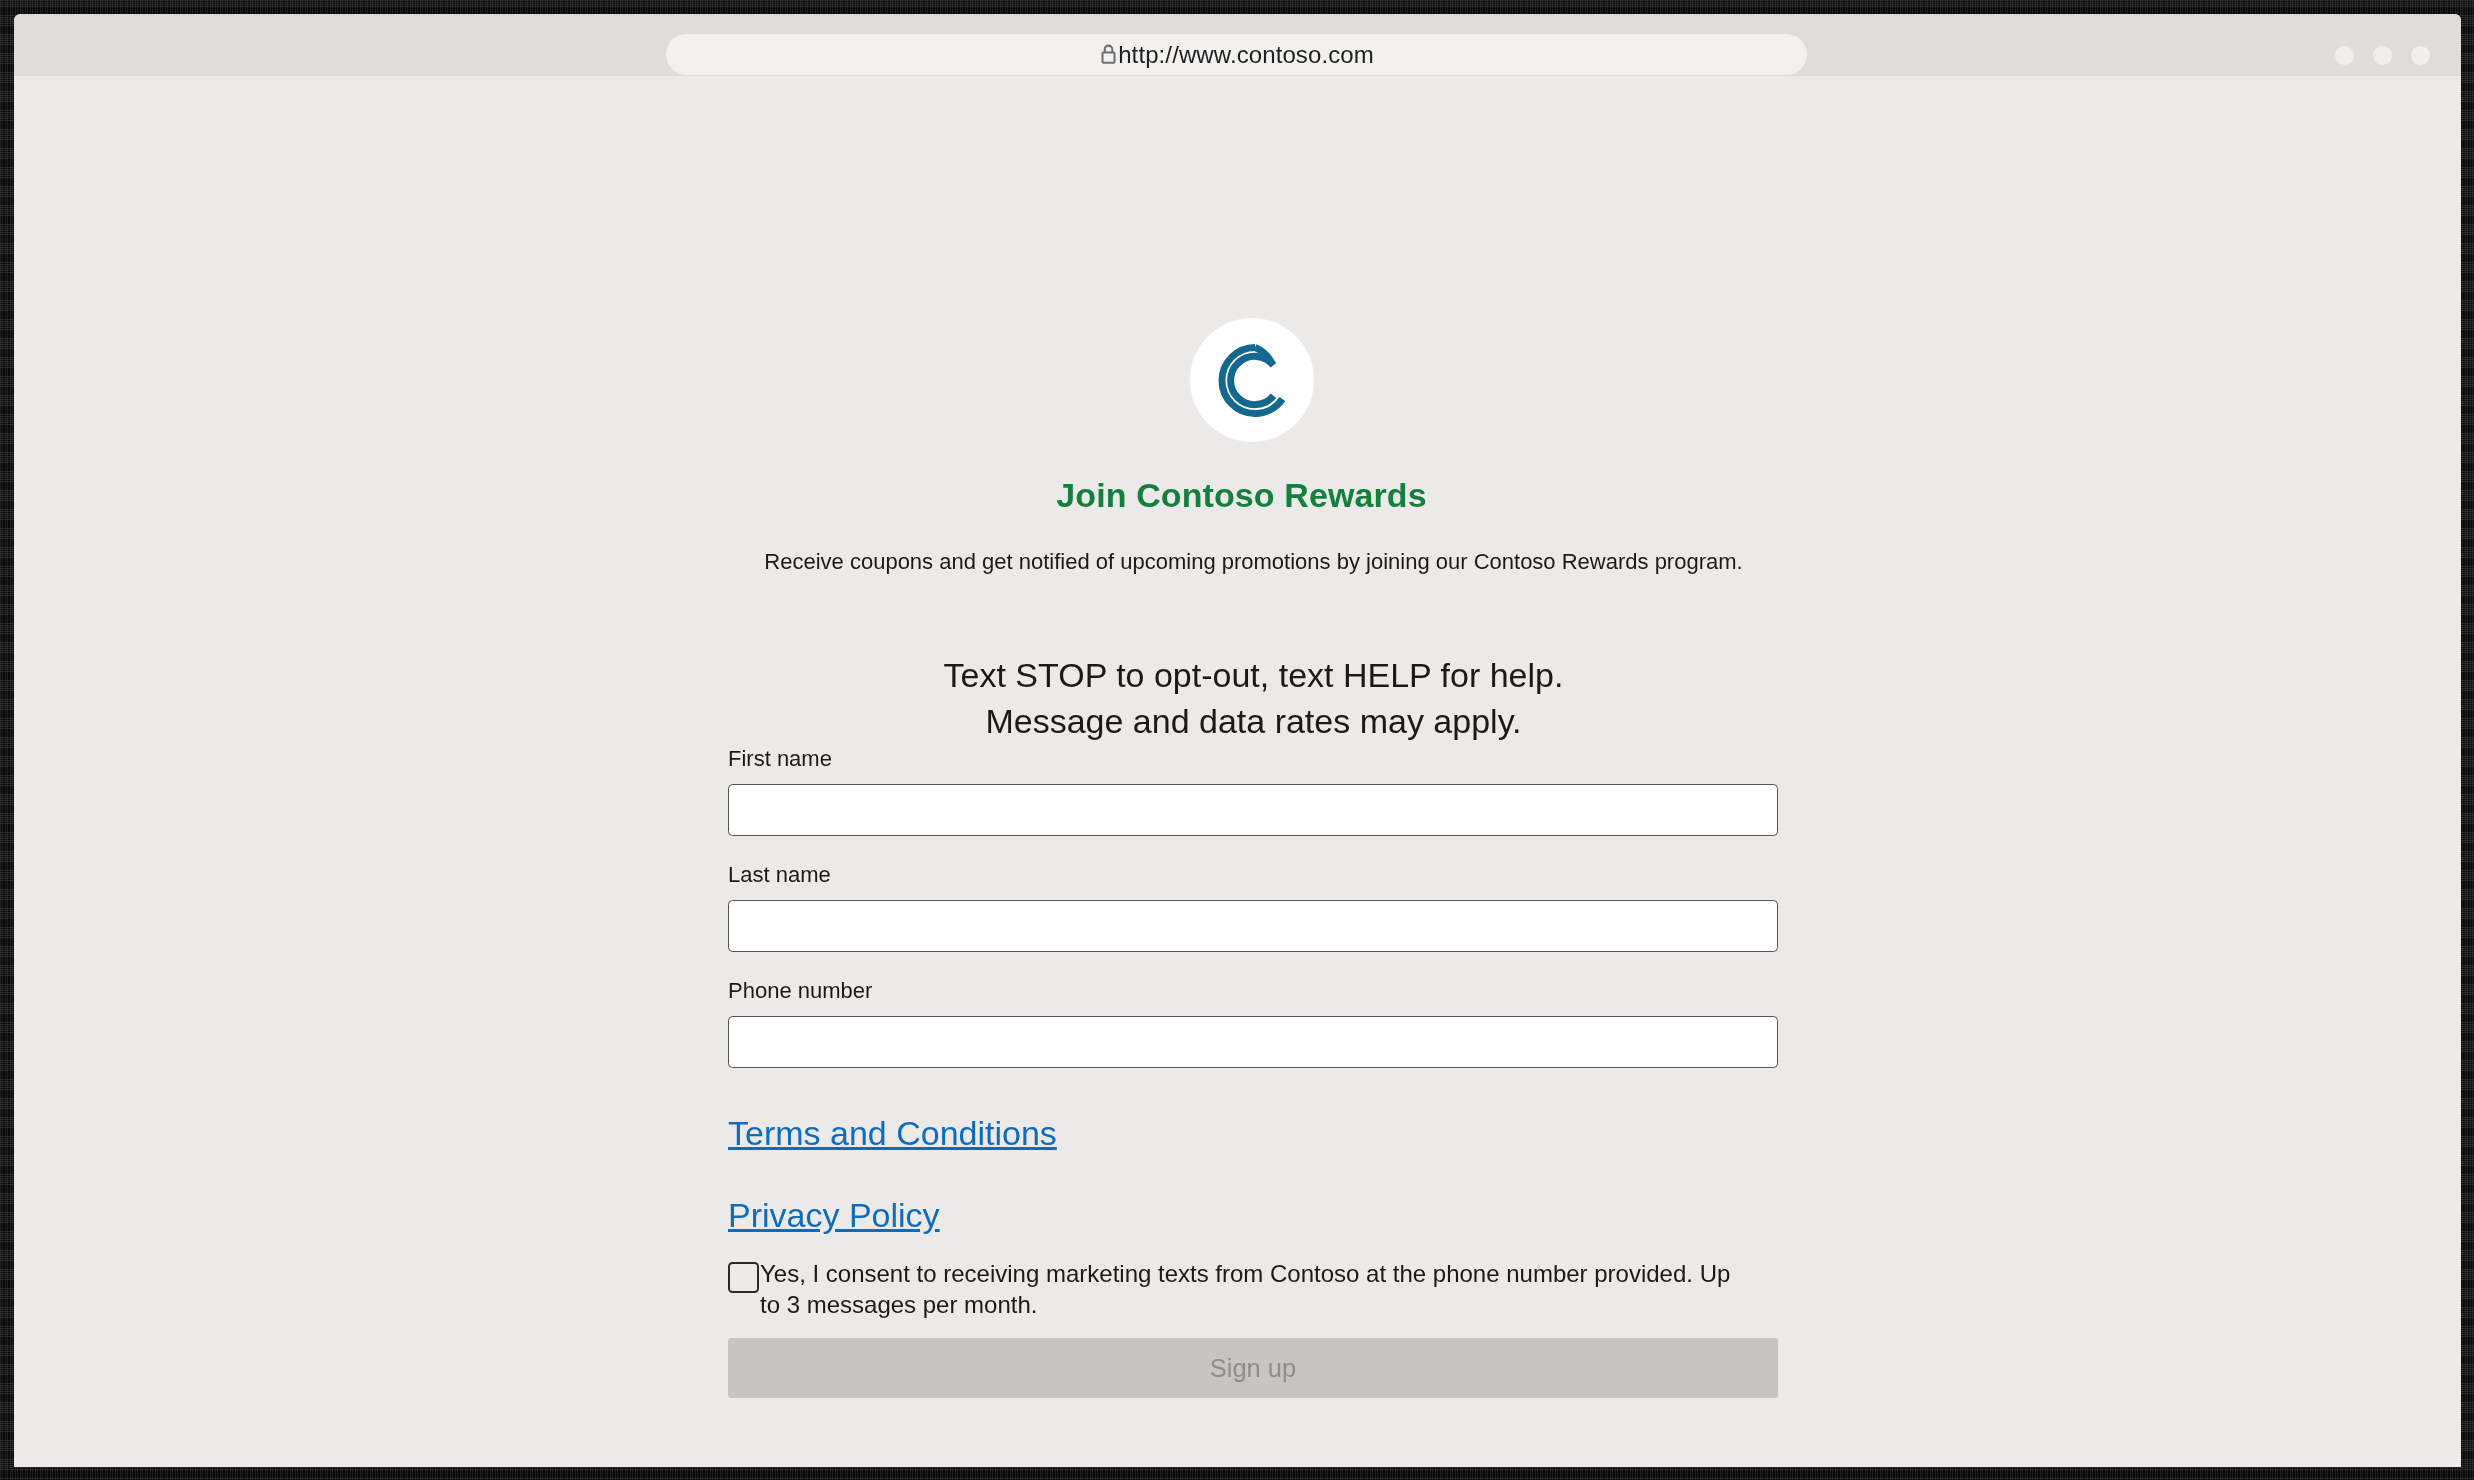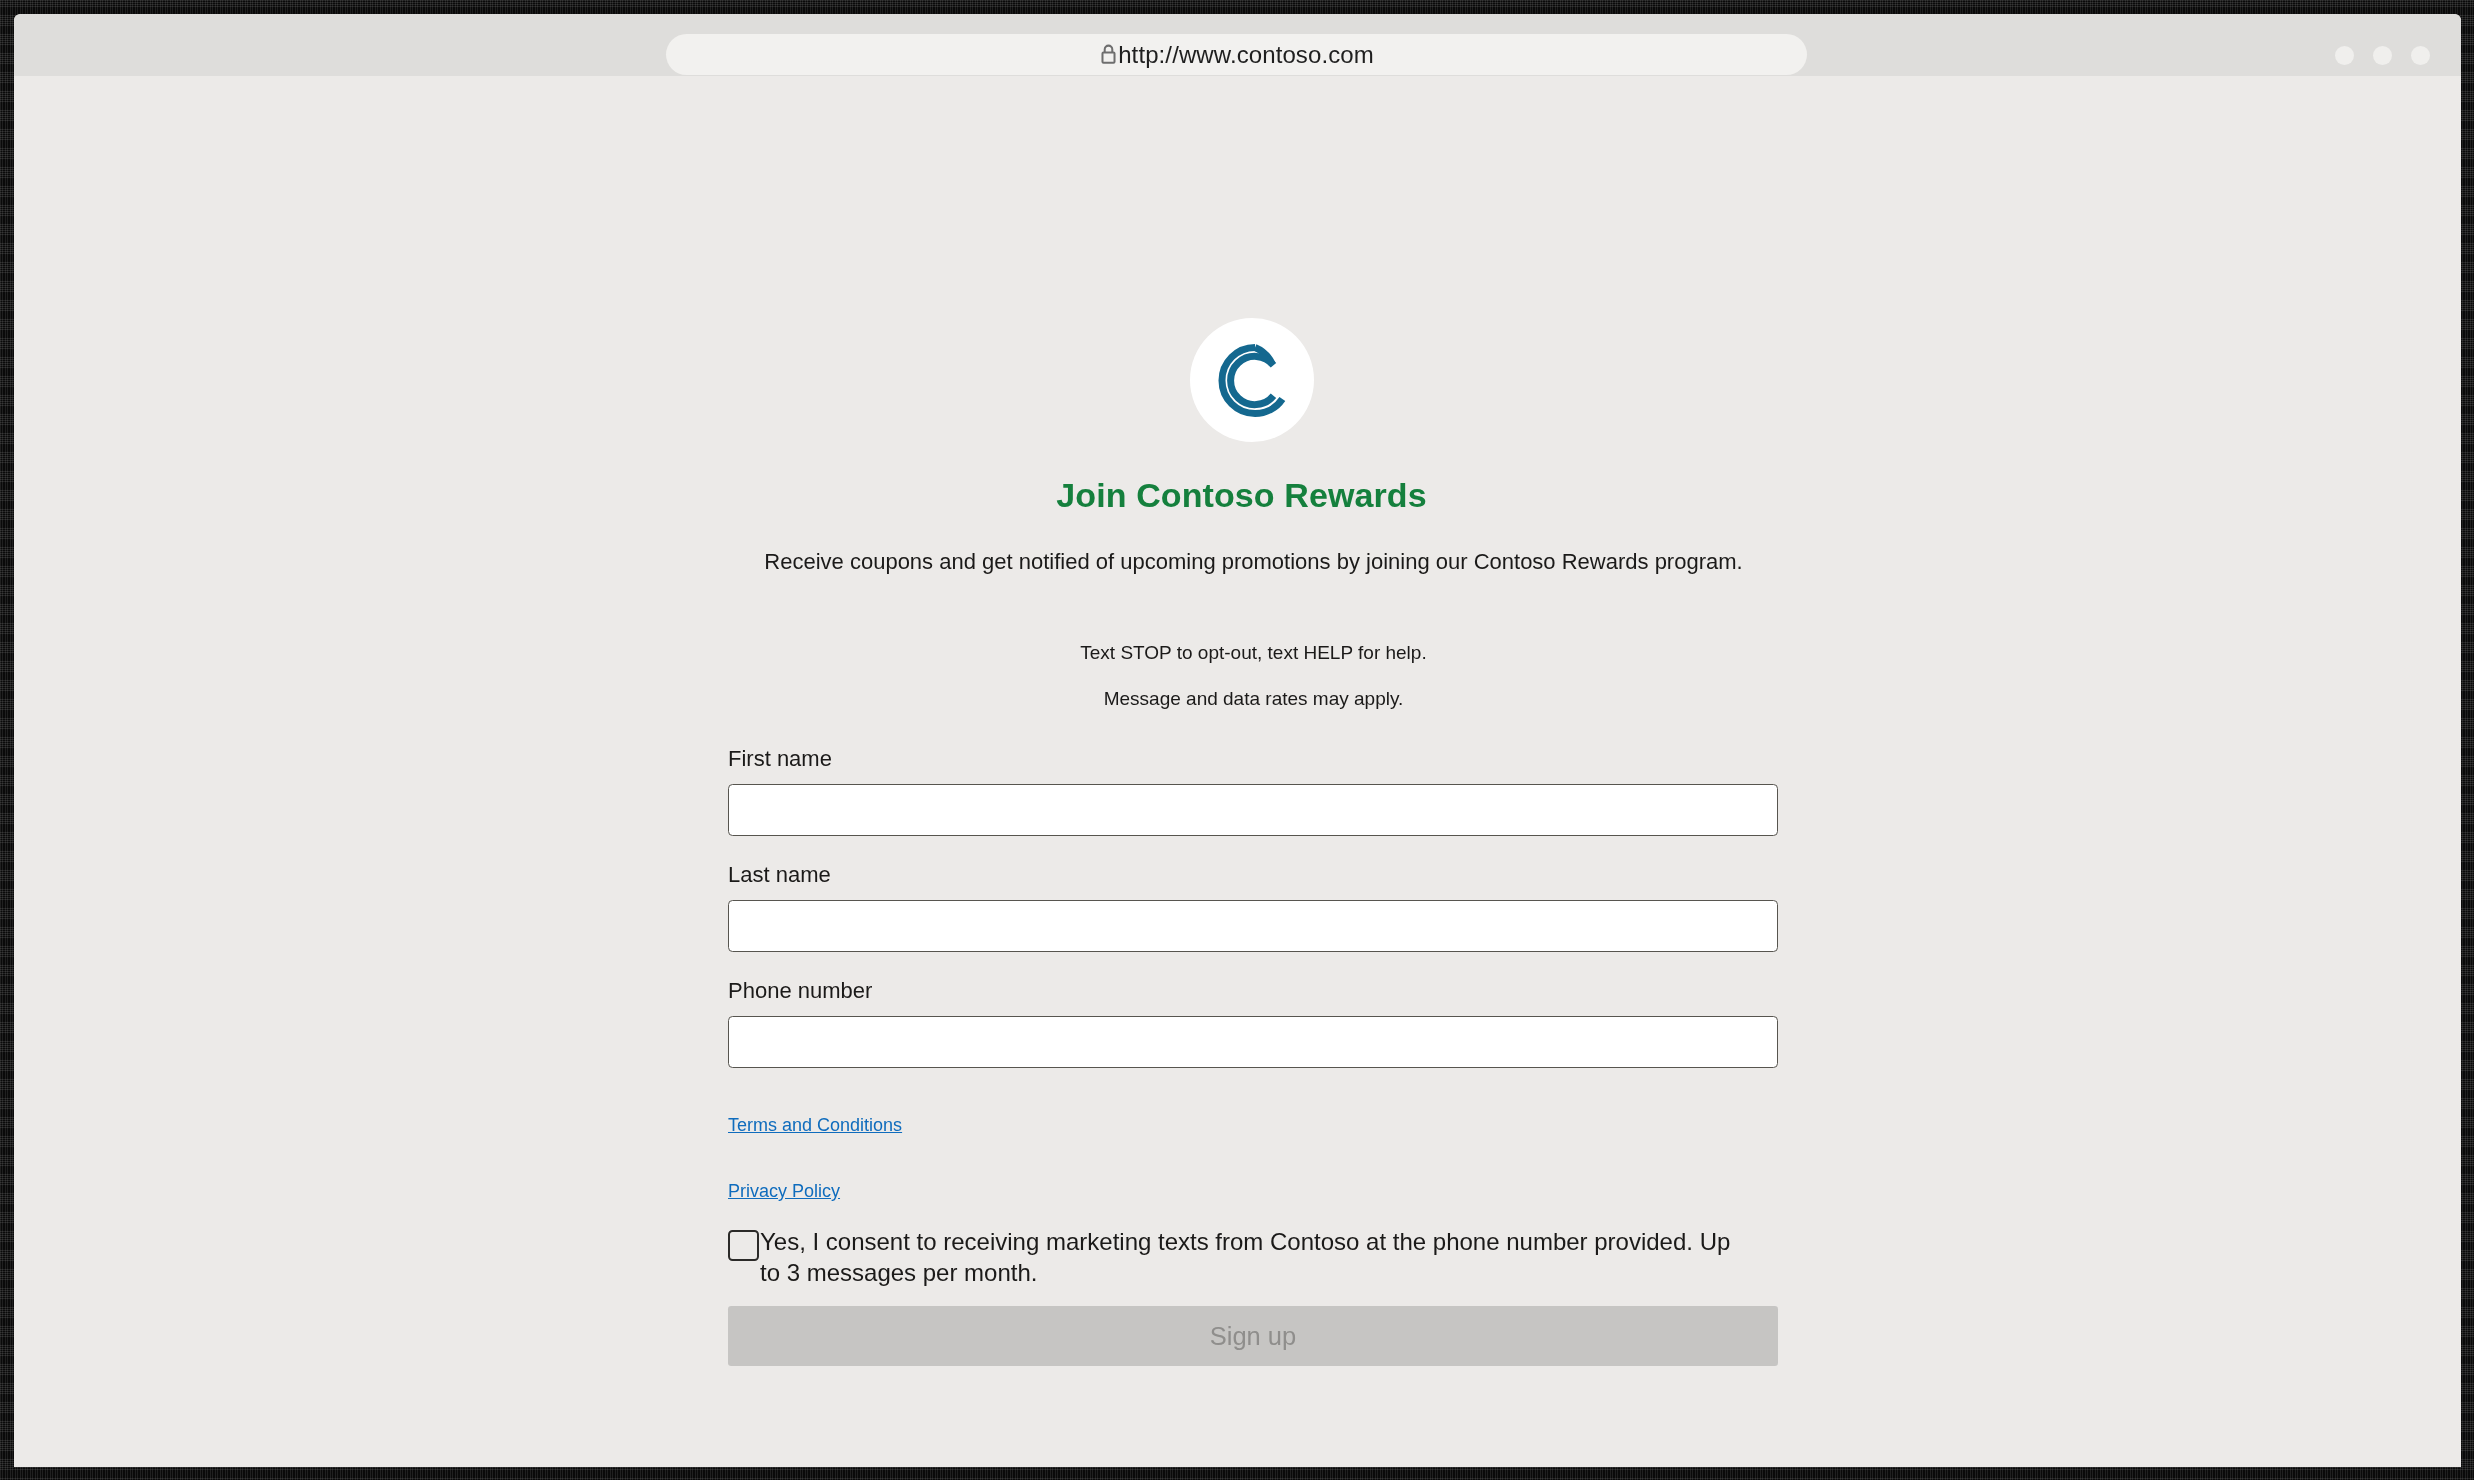--- a/index.html
+++ b/index.html
@@ -124,24 +124,24 @@
     top: 463px;
     width: 1013px;
     text-align: center;
     font-size: 22px;
     line-height: 46px;
     color: #1b1a19;
   }
   #sms-info-paragraph {
     position: absolute;
     left: 733px;
-    top: 554px;
+    top: 576px;
     width: 1013px;
     text-align: center;
-    font-size: 19px;
+    font-size: 34px;
     line-height: 46px;
     color: #1b1a19;
   }
 
   
   #signup-form {
     position: absolute;
     left: 714px;
     top: 672px;
     width: 1050px;
@@ -164,21 +164,21 @@
     border-radius: 4.5px;
     font-size: 24px;
     font-family: "Liberation Sans", sans-serif;
     color: #1b1a19;
     padding: 0 10.2px;
     outline: none;
     margin-bottom: 28px;
   }
   .policy-link {
     display: block;
-    font-size: 18px;
+    font-size: 34px;
     color: #0f6cbd;
     text-decoration: underline;
     line-height: 1;
     margin-bottom: 26px;
     width: fit-content;
     margin-top: 48px;
   }
   #consent-row {
     display: flex;
     align-items: flex-start;

